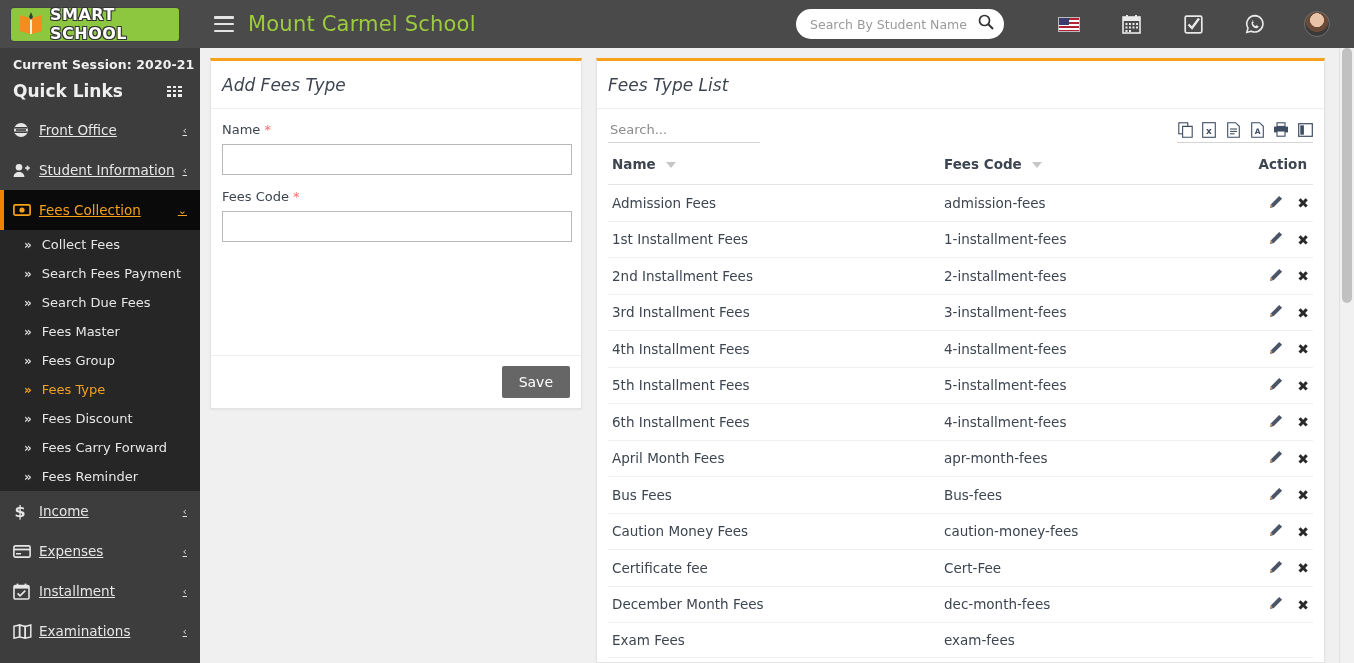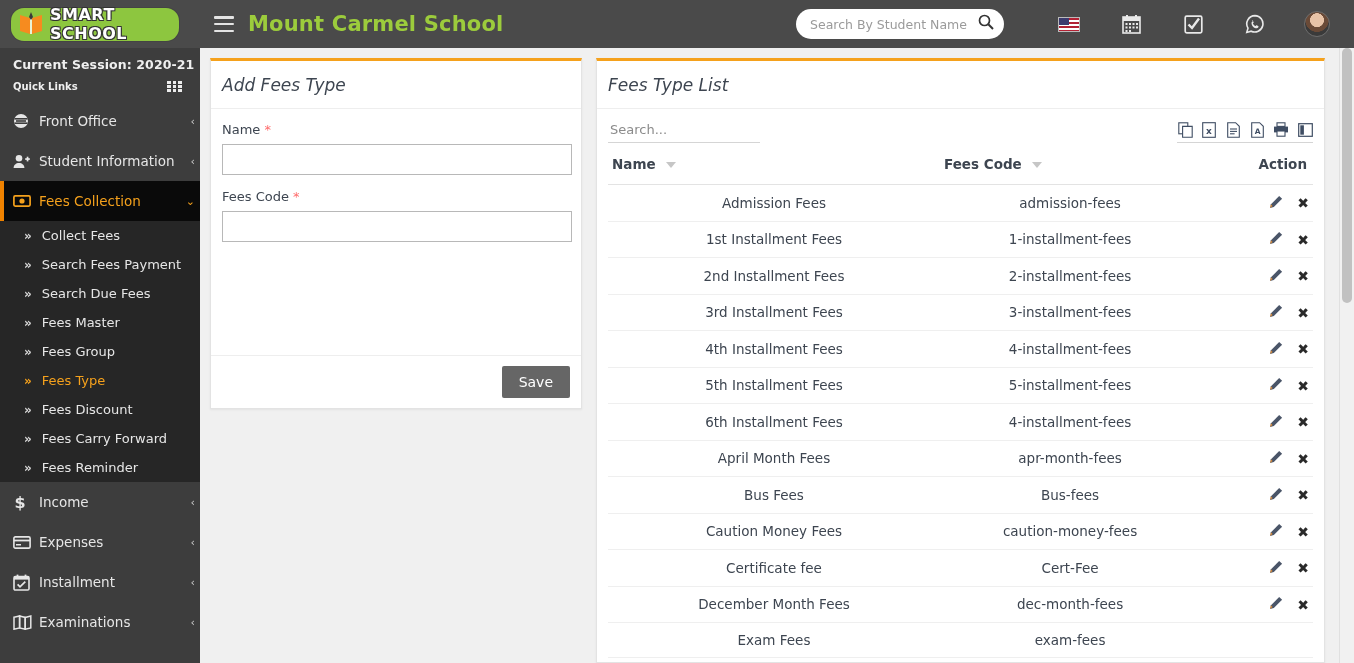--- a/index.html
+++ b/index.html
@@ -19,40 +19,40 @@
     position: relative; z-index: 40;
   }
   .logo-zone {
     width: 200px; min-width: 200px; height: 48px;
     display: flex; align-items: center; padding-left: 11px;
     background: #4a4a4a;
   }
   .logo {
     width: 168px; height: 33px;
     background: #8dc63f;
-    border-radius: 13px;
+    border-radius: 3px;
     display: flex; align-items: center;
     position: relative;
     box-shadow: 0 0 0 1px rgba(0,0,0,.08);
   }
   .logo-book { margin-left: 7px; width: 26px; height: 24px; position: relative; }
   .logo-text {
     font-size: 16px; font-weight: bold; color: #ffffff;
     letter-spacing: .5px; margin-left: 6px;
     text-shadow: -1px -1px 0 #333, 1px -1px 0 #333, -1px 1px 0 #333, 1px 1px 0 #333;
     font-family: "DejaVu Sans", "Liberation Sans", sans-serif;
   }
   .hamburger {
     width: 20px; height: 16px; margin-left: 14px; margin-right: 14px;
     display: flex; flex-direction: column; justify-content: space-between;
     cursor: pointer;
   }
   .hamburger i { display: block; height: 2.5px; background: #e4e4e4; border-radius: 1px; }
   .school-title {
-    font-size: 21px; font-weight: bold; color: #9ccc3c;
+    font-size: 21px; font-weight: normal; color: #9ccc3c;
     letter-spacing: .2px;
   }
   .topbar-right {
     margin-left: auto; display: flex; align-items: center;
     padding-right: 14px; gap: 16px;
   }
   .searchbox {
     width: 208px; height: 30px; background: #fff; border-radius: 16px;
     display: flex; align-items: center; padding: 0 10px 0 14px;
     margin-right: 26px;
@@ -83,31 +83,31 @@
   
   .sidebar {
     width: 200px; min-width: 200px;
     background: #3d3d3d;
     overflow: hidden;
     color: #e8e8e8;
   }
   .session-block { padding: 9px 0 9px 13px; }
   .session-line { font-size: 12.5px; font-weight: bold; color: #efefef; letter-spacing: .1px; }
   .quick-row { display: flex; align-items: center; margin-top: 9px; padding-right: 18px; }
-  .quick-row .ql { font-size: 10px; font-weight: bold; color: #efefef; }
+  .quick-row .ql { font-size: 17px; font-weight: bold; color: #efefef; }
   .grid-icon {
     margin-left: auto; width: 15px; height: 11px;
     display: grid; grid-template-columns: repeat(3, 1fr); grid-template-rows: repeat(3, 1fr); gap: 1.6px;
   }
   .grid-icon i { background: #ececec; display: block; }
 
   .nav-item {
     height: 40px; display: flex; align-items: center;
-    padding: 0 5px 0 13px; cursor: pointer; position: relative;
-    font-size: 13.5px; color: #e6e6e6;
+    padding: 0 13px 0 13px; cursor: pointer; position: relative;
+    font-size: 13.5px; color: #e6e6e6; text-decoration: underline;
   }
   .nav-item .nic { width: 26px; min-width: 26px; display: flex; align-items: center; color: #e6e6e6; }
   .nav-item .nlabel { flex: 1; }
   .nav-item .chev { font-size: 11px; color: #cfcfcf; margin-left: 6px; }
   .nav-item.active {
     background: #0a0a0a; color: #f5a11c;
   }
   .nav-item.active .nic, .nav-item.active .chev { color: #f5a11c; }
   .nav-item.active::before {
     content: ""; position: absolute; left: 0; top: 0; bottom: 0; width: 4px; background: #ef8200;
@@ -198,21 +198,20 @@
   table.dt th.col-act { text-align: right; padding-right: 6px; }
   .sortcaret {
     display: inline-block; margin-left: 6px;
     width: 0; height: 0; border-left: 5px solid transparent; border-right: 5px solid transparent;
     border-top: 6px solid #c6c6c6; vertical-align: middle;
   }
   table.dt td {
     font-size: 13.5px; color: #3d4550;
     padding: 9px 4px 9px 4px; border-bottom: 1px solid #efefef;
     white-space: nowrap;
-    text-align: center;
   }
   table.dt td.acts { text-align: right; padding-right: 4px; white-space: nowrap; }
   .act-ic { display: inline-block; margin-left: 14px; cursor: pointer; vertical-align: middle; }
   .xdel { color: #2a2a2a; font-size: 14px; font-weight: bold; }
 
   
   .pagescroll {
     width: 15px; min-width: 15px; background: #f1f1f1; border-left: 1px solid #e0e0e0;
     position: relative;
   }

